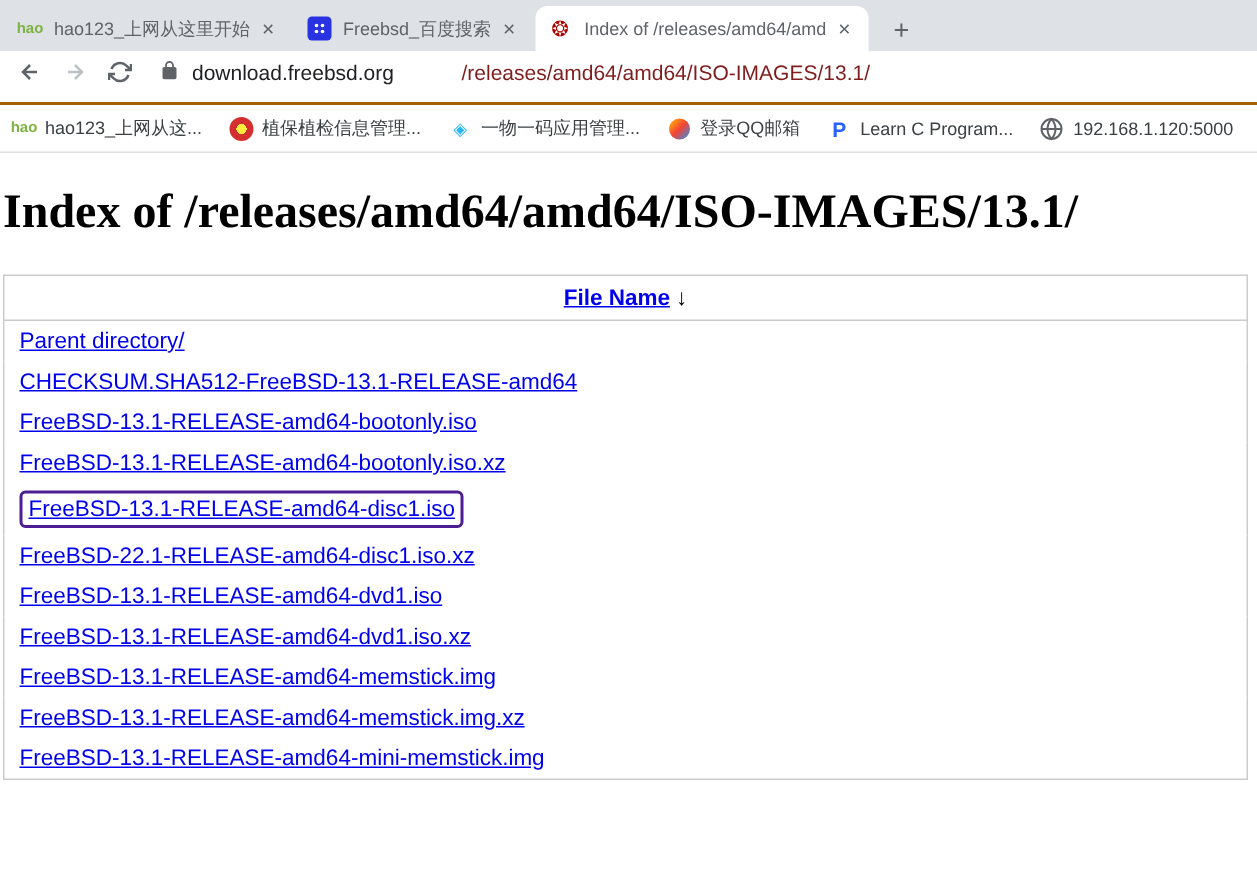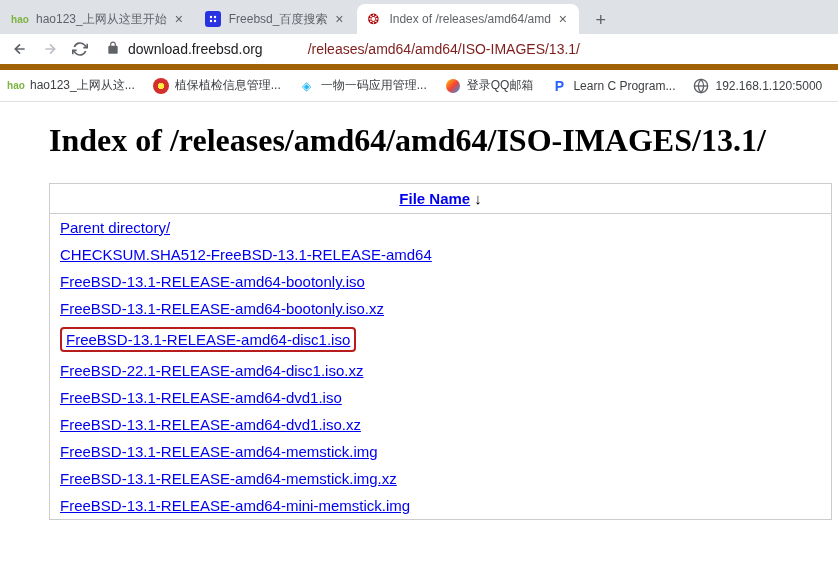--- a/index.html
+++ b/index.html
@@ -6,43 +6,43 @@
     body { font-family: Arial, sans-serif; background: #fff; width: 838px; height: 584px; overflow: hidden; }
     
     .tab-bar { background: #dee1e6; height: 34px; display: flex; align-items: flex-end; padding-left: 4px; }
     .tab { display: flex; align-items: center; height: 30px; padding: 0 8px; margin-right: 2px; border-radius: 8px 8px 0 0; min-width: 0; max-width: 238px; font-size: 12px; color: #5f6368; position: relative; }
     .tab.active { background: #fff; }
     .tab-favicon { width: 16px; height: 16px; margin-right: 8px; flex-shrink: 0; display: flex; align-items: center; justify-content: center; }
     .tab-title { white-space: nowrap; overflow: hidden; text-overflow: ellipsis; flex: 1; text-align: center; }
     .tab-close { width: 16px; height: 16px; margin-left: 4px; color: #5f6368; display: flex; align-items: center; justify-content: center; font-size: 14px; }
     .new-tab { width: 28px; height: 28px; margin-left: 6px; display: flex; align-items: center; justify-content: center; color: #5f6368; font-size: 18px; }
     
-    .toolbar { background: #fff; height: 36px; display: flex; align-items: center; padding: 0 6px; border-bottom: 6px solid #a16207; }
+    .toolbar { background: #fff; height: 36px; display: flex; padding: 0 6px; border-bottom: 2px solid #a16207; }
     .nav-btn { width: 28px; height: 28px; display: flex; align-items: center; justify-content: center; color: #5f6368; margin-right: 2px; }
     .nav-btn.disabled { color: #bdc1c6; }
     .address-bar { flex: 1; height: 28px; display: flex; align-items: center; padding: 0 10px; font-size: 14px; color: #202124; }
     .lock-icon { margin-right: 8px; color: #5f6368; }
     .url-host { color: #202124; }
     .url-path { color: #7f1d1d; margin-left: 45px; }
     
     .bookmark-bar { background: #fff; height: 32px; display: flex; align-items: center; padding: 0 8px; border-bottom: 1px solid #e0e0e0; font-size: 12px; color: #3c4043; }
     .bookmark { display: flex; align-items: center; margin-right: 18px; white-space: nowrap; }
     .bookmark-icon { width: 16px; height: 16px; margin-right: 6px; display: flex; align-items: center; justify-content: center; }
     
-    .content { padding: 20px 6px 0 2px; margin-left: 47px; }
+    .content { padding: 20px 6px 0 2px; }
     h1 { font-size: 32px; font-weight: bold; color: #000; margin-bottom: 24px; font-family: "Times New Roman", serif; }
     
     table { width: 100%; border-collapse: collapse; }
     th { text-align: center; padding: 6px 10px; border: 1px solid #ccc; font-size: 15px; }
     th a { color: #0000ee; text-decoration: underline; }
     td { padding: 5px 10px; border-left: 1px solid #ccc; border-right: 1px solid #ccc; font-size: 15px; }
     td a { color: #0000ee; text-decoration: underline; }
     tr.last td { border-bottom: 1px solid #ccc; }
     
-    .highlighted { border: 2px solid #b91c1c; border-radius: 4px; padding: 2px 4px; display: inline-block; }
+    .highlighted { border: 2px solid #4c1d95; border-radius: 4px; padding: 2px 4px; display: inline-block; }
     
     .favicon-hao { color: #7cb342; font-size: 10px; font-weight: bold; }
     .favicon-baidu { width: 16px; height: 16px; background: #2932e1; border-radius: 3px; display: flex; align-items: center; justify-content: center; }
     .favicon-freebsd { color: #ab0000; font-size: 14px; }
     .favicon-red { width: 16px; height: 16px; background: radial-gradient(circle, #ffeb3b 30%, #d32f2f 30%); border-radius: 50%; }
     .favicon-blue { color: #29b6f6; }
     .favicon-penguin { width: 14px; height: 14px; border-radius: 50%; background: linear-gradient(135deg, #ffc107, #f44336, #2196f3); }
     .favicon-p { width: 16px; height: 16px; color: #2962ff; font-weight: bold; font-size: 14px; }
     .favicon-globe { color: #5f6368; }
     .sort-arrow { margin-left: 4px; }

